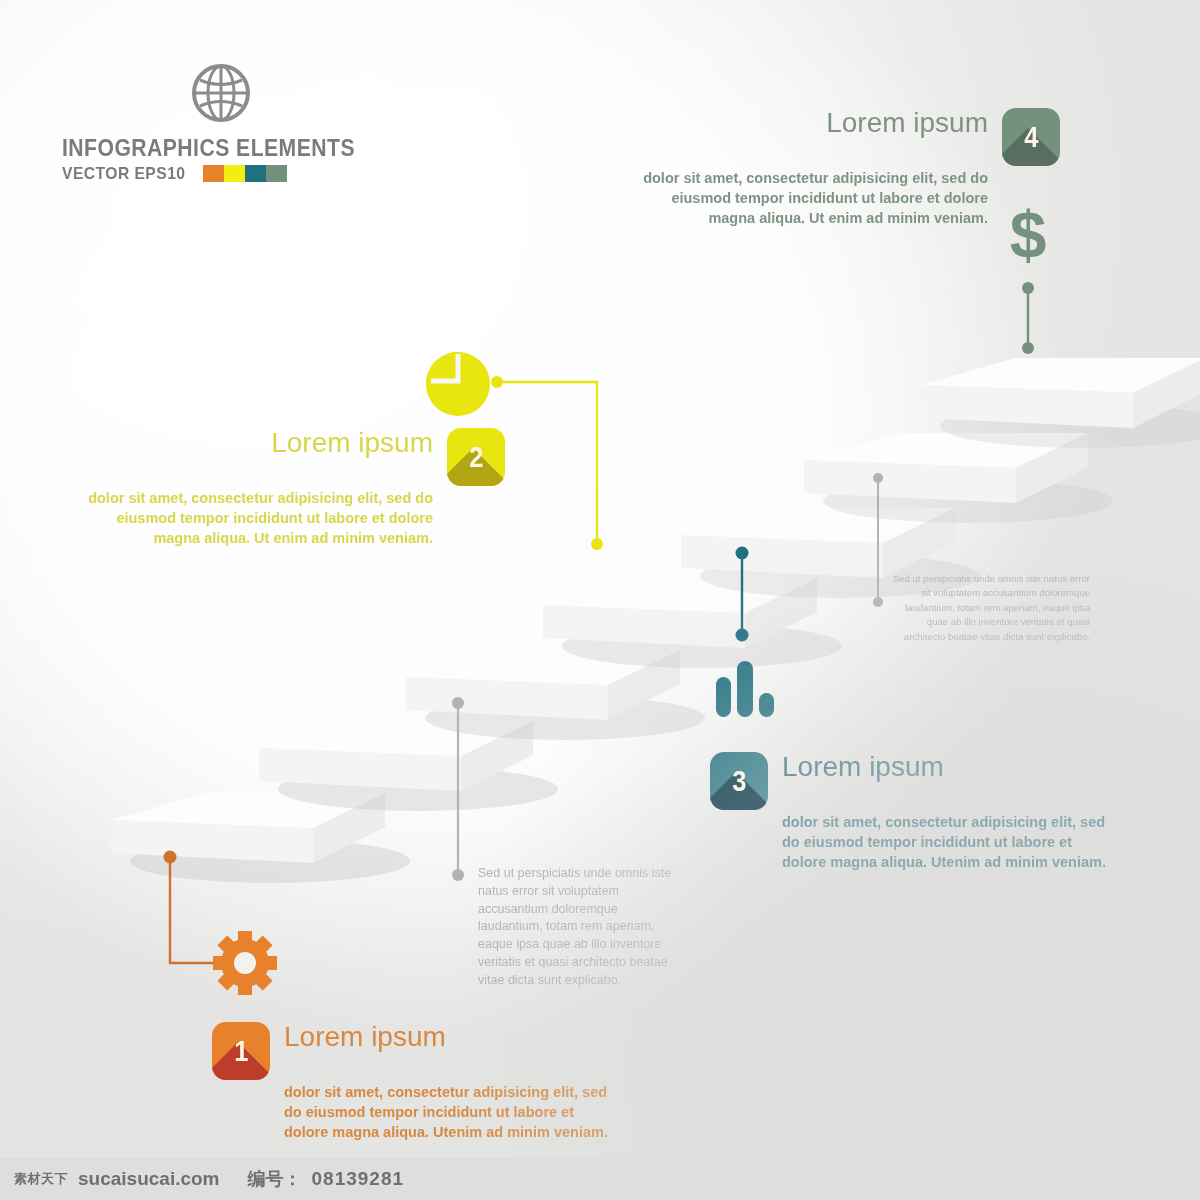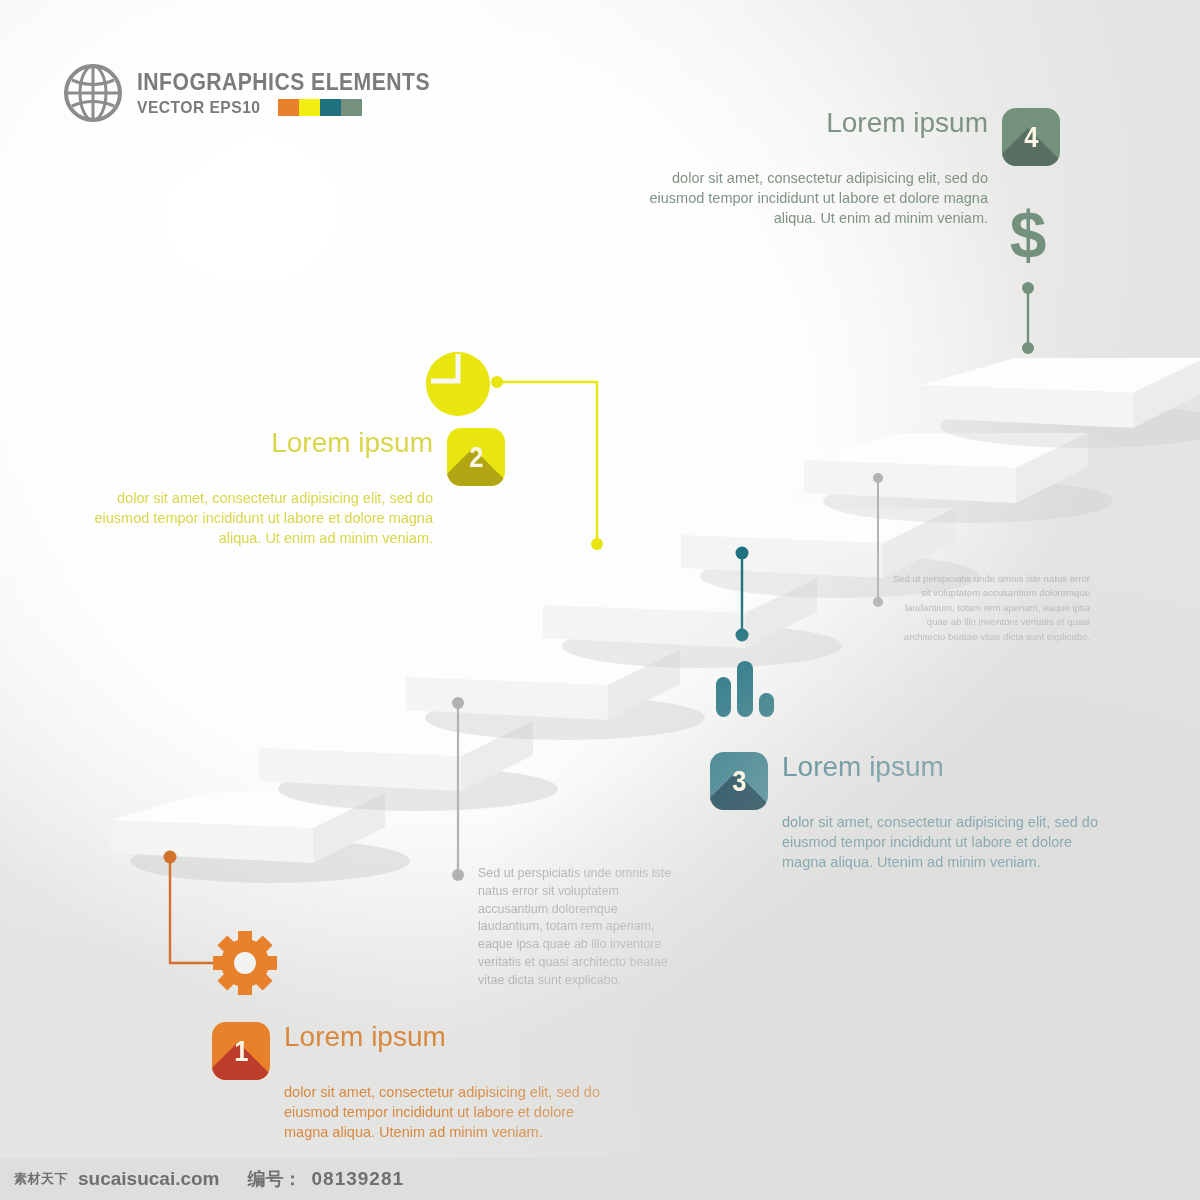--- a/index.html
+++ b/index.html
@@ -22,21 +22,21 @@
     pointer-events:none;
   }
   #stage:after{
     content:"";position:absolute;right:-420px;bottom:-430px;width:1180px;height:1120px;
     border-radius:50%;
     background:radial-gradient(closest-side, rgba(218,218,216,.55) 55%, rgba(218,218,216,0) 100%);
     pointer-events:none;
   }
 
   
-  .logo{position:absolute;left:62px;top:62px;display:flex;align-items:center;gap:13px;z-index:6;}
+  .logo{position:absolute;left:62px;top:62px;display:flex;align-items:center;gap:13px;z-index:6;flex-direction:column;}
   .globe{width:62px;height:62px;flex:none;}
   .logo-txt{line-height:1;}
   .logo-t1{
     font-family:"Liberation Sans Narrow","Liberation Sans",sans-serif;
     font-weight:700;font-size:23px;letter-spacing:.5px;color:#7b7b7b;
     transform:scaleX(.92);transform-origin:left center;white-space:nowrap;
   }
   .logo-row2{display:flex;align-items:center;gap:7px;margin-top:5px;}
   .logo-t2{
     font-family:"Liberation Sans Narrow","Liberation Sans",sans-serif;
@@ -74,21 +74,21 @@
   }
   .badge .lshadow{
     position:absolute;z-index:2;left:44%;top:34%;width:130%;height:130%;
     transform-origin:0 0;transform:rotate(45deg);
   }
   .copy{max-width:420px;}
   .copy .h{
     font-size:28px;font-weight:400;line-height:1.05;margin-bottom:3px;
   }
   .copy .p{
-    font-size:14.5px;line-height:1.35;font-weight:400;margin-top:32px;
+    font-size:14.5px;line-height:1.35;font-weight:700;margin-top:32px;
   }
   .copy.ralign{text-align:right;}
   .copy.lalign{text-align:left;}
 
   
   .gray{
     position:absolute;color:#b2b2b0;font-size:12.5px;line-height:1.42;font-weight:400;
   }
   .gray.small{font-size:9.6px;line-height:1.5;text-align:right;}
 

